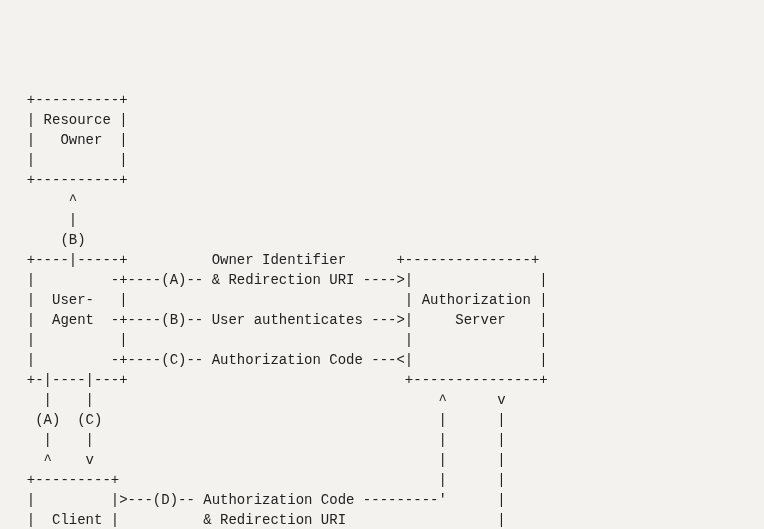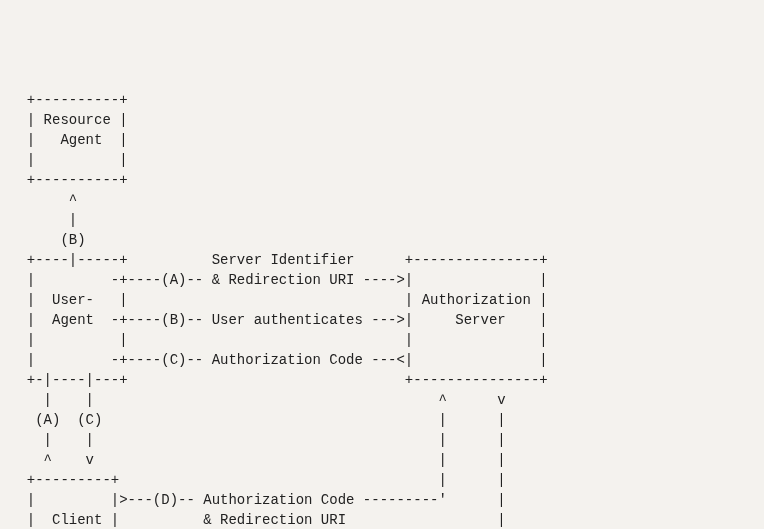--- a/index.html
+++ b/index.html
@@ -17,27 +17,27 @@
       font-family: inherit;
     }
   </style>
 </head>
 <body>
 
 
 
 <pre><span>  +----------+</span>
 <span>  | Resource |</span>
-<span>  |   Agent  |</span>
+<span>  |   Owner  |</span>
 <span>  |          |</span>
 <span>  +----------+</span>
 <span>       ^</span>
 <span>       |</span>
 <span>      (B)</span>
-<span>  +----|-----+          Server Identifier      +---------------+</span>
+<span>  +----|-----+          Owner Identifier      +---------------+</span>
 <span>  |         -+----(A)-- &amp; Redirection URI ----&gt;|               |</span>
 <span>  |  User-   |                                 | Authorization |</span>
 <span>  |  Agent  -+----(B)-- User authenticates ---&gt;|     Server    |</span>
 <span>  |          |                                 |               |</span>
 <span>  |         -+----(C)-- Authorization Code ---&lt;|               |</span>
 <span>  +-|----|---+                                 +---------------+</span>
 <span>    |    |                                         ^      v</span>
 <span>   (A)  (C)                                        |      |</span>
 <span>    |    |                                         |      |</span>
 <span>    ^    v                                         |      |</span>

